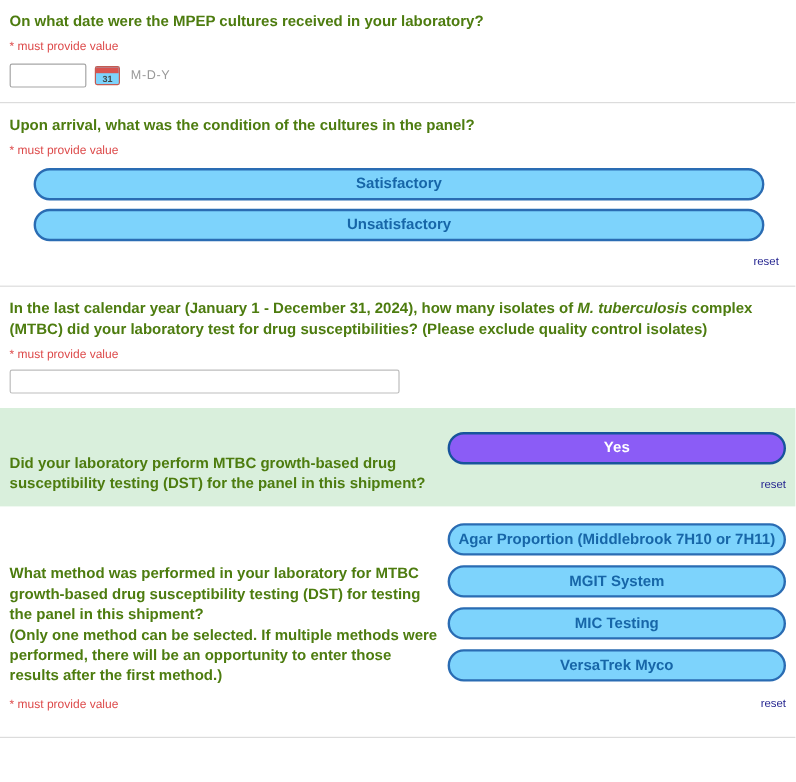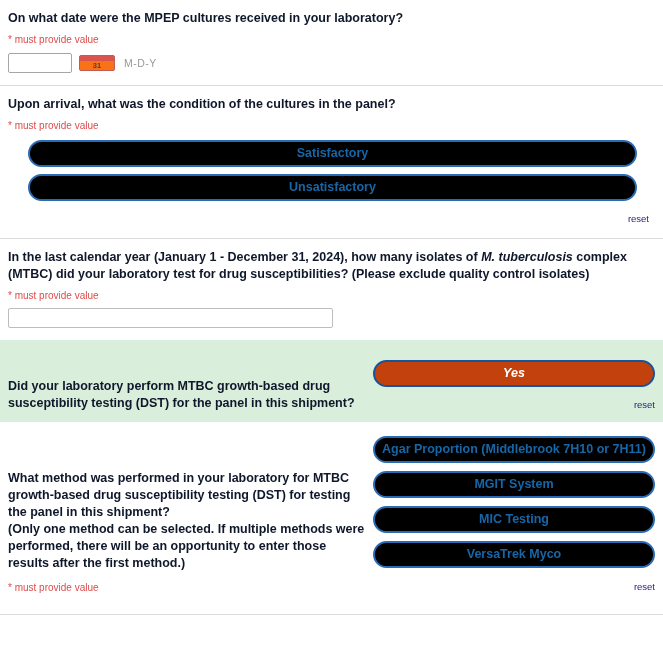--- a/index.html
+++ b/index.html
@@ -8,21 +8,21 @@
     width: 663px;
     font-family: "Liberation Sans", "DejaVu Sans", sans-serif;
     color: #1766a8;
   }
   .survey { width: 663px; padding-bottom: 12px; }
 
   section.qrow { padding: 10px 8px 12px 8px; }
   section.qrow.divided { border-bottom: 1px solid #dcdcdc; }
 
   .q-title {
-    color: #0f172a;
+    color: #4d7c0f;
     font-weight: bold;
     font-size: 12.5px;
     line-height: 17px;
   }
   .q-title .ital { font-style: italic; }
   .req-note {
     color: #dd4b4b;
     font-size: 10px;
     margin-top: 7px;
     line-height: 12px;
@@ -30,57 +30,56 @@
 
   
   .date-row { margin-top: 7px; display: flex; align-items: center; }
   .date-input {
     width: 64px; height: 20px;
     border: 1px solid #a6a6a6; border-radius: 2px;
     font-size: 12px; padding: 0 4px; color: #333;
     outline: none;
   }
   .cal-icon {
-    width: 36px; height: 16px;
+    width: 21px; height: 16px;
     margin-left: 7px;
     border: 1px solid #c25b52;
     border-radius: 2px;
-    background: #f97316;
+    background: #7dd3fc;
     display: inline-flex; flex-direction: column; align-items: stretch;
     cursor: pointer; overflow: hidden;
   }
   .cal-top { height: 5px; background: #d9534f; }
   .cal-day {
     flex: 1; font-size: 7.5px; line-height: 9px;
     color: #444; text-align: center; font-weight: bold;
   }
   .date-fmt { color: #999999; font-size: 10.5px; margin-left: 9px; letter-spacing: 0.5px; }
 
   
   .pill {
     display: block;
     width: 100%;
     height: 27px;
-    background: #000000;
+    background: #7dd3fc;
     border: 2px solid #2a6cb3;
     border-radius: 14px;
     color: #1766a8;
     font-weight: bold;
     font-size: 12.5px;
     font-family: "Liberation Sans", "DejaVu Sans", sans-serif;
     text-align: center;
     cursor: pointer;
     margin-bottom: 7px;
     line-height: 23px;
   }
   .pill.selected {
-    background: #c2410c;
+    background: #8b5cf6;
     border-color: #17549b;
     color: #ffffff;
-    font-style: italic;
   }
   .choice-wide { margin: 8px 18px 0 20px; }
   .reset-row { text-align: right; padding-right: 0px; }
   .reset-link {
     color: #23238f;
     font-size: 9.5px;
     text-decoration: none;
     cursor: pointer;
   }
   .choice-wide .reset-row { margin-right: -12px; }

